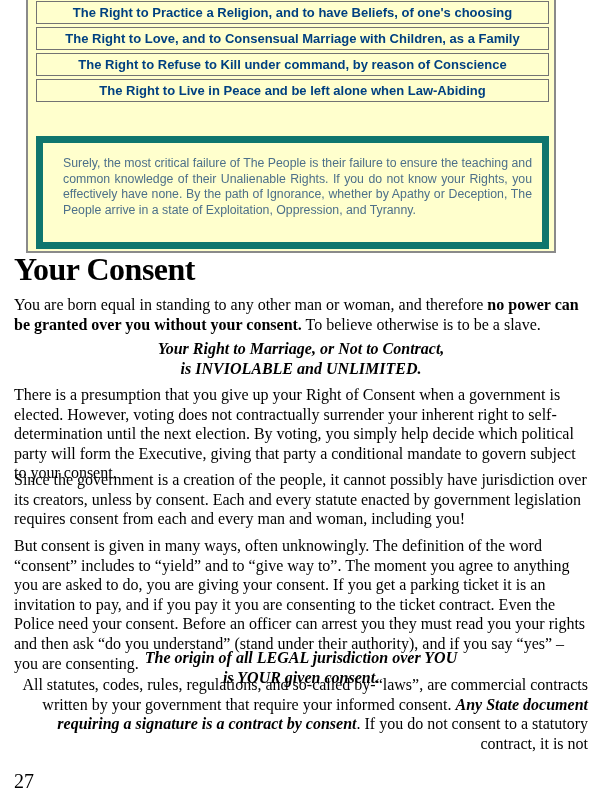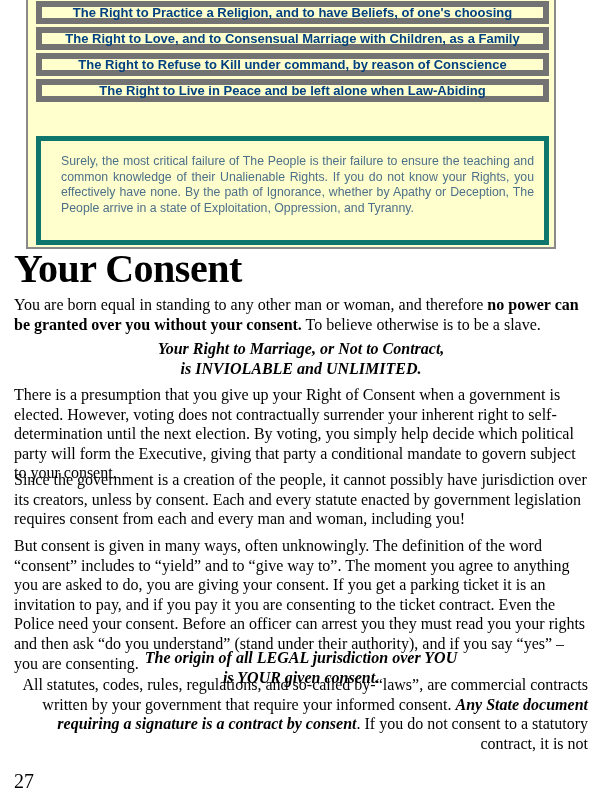--- a/index.html
+++ b/index.html
@@ -7,38 +7,38 @@
   body { position:relative; font-family:"Liberation Serif", serif; color:#000; }
 
   
   .rights-panel{
     position:absolute; left:26px; top:-9px; width:530px;
     background:#ffffcd; border:2px solid #8a8a8a;
     padding:8px 5px 2px 8px;
   }
   .right-row{
     height:23px; margin-bottom:3px;
-    border:6px solid #737373; background:#ffffcd;
+    border:1px solid #737373; background:#ffffcd;
     display:flex; align-items:center; justify-content:center;
     font-family:"Liberation Sans", sans-serif; font-weight:bold;
     font-size:13px; color:#004080; white-space:nowrap;
   }
   .summary-cell{
-    border:5px solid #0f766e; background:#ffffcd;
+    border:7px solid #0f766e; background:#ffffcd;
     padding:13px 10px 24px 20px;
     font-family:"Liberation Sans", sans-serif;
     font-size:12.3px; line-height:15.5px; color:#4d708a;
     text-align:justify;
     margin-top:34px;
   }
 
   
   .abs{ position:absolute; left:14px; width:574px; }
   .page-title{
-    top:251px; font-size:40px; line-height:36px; font-weight:bold;
+    top:251px; font-size:32px; line-height:36px; font-weight:bold;
     letter-spacing:-0.5px;
   }
   .body-p{ font-size:16px; line-height:19.6px; text-align:left; }
   .p1{ top:295px; }
   .quote{ text-align:center; font-weight:bold; font-style:italic;
           font-size:16px; line-height:19.6px; white-space:pre-line; }
   .q1{ top:339px; }
   .p2{ top:385px; }
   .p3{ top:470px; }
   .p4{ top:536px; }

